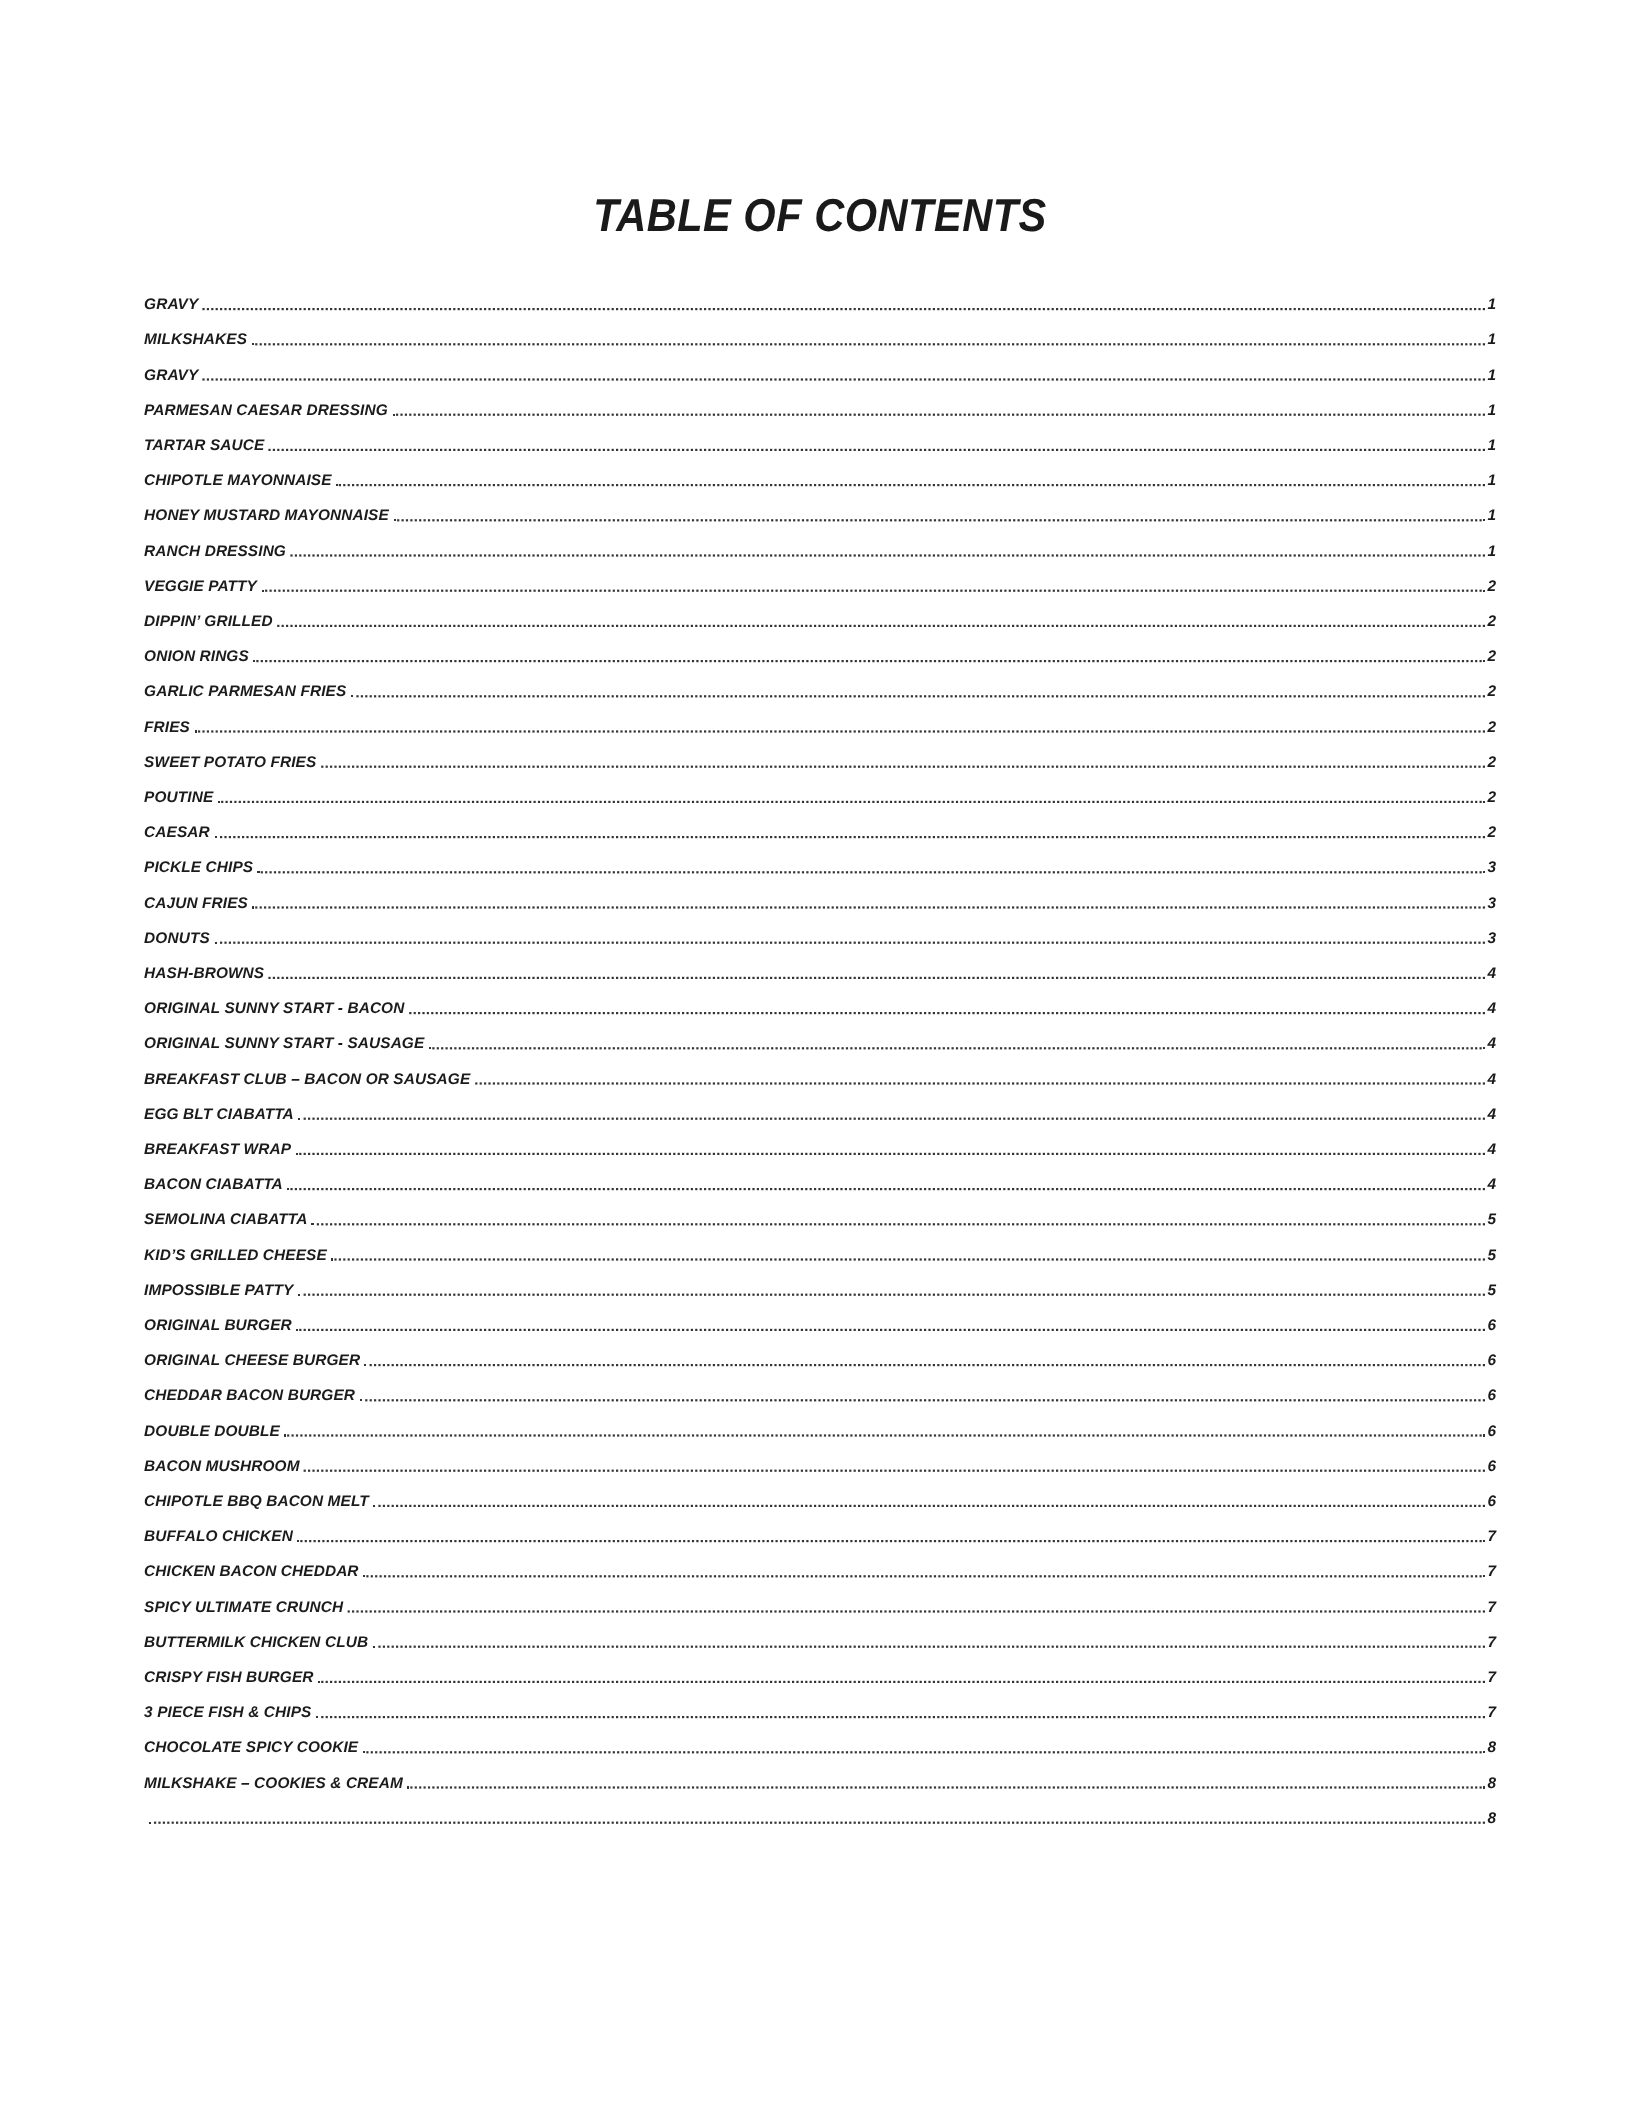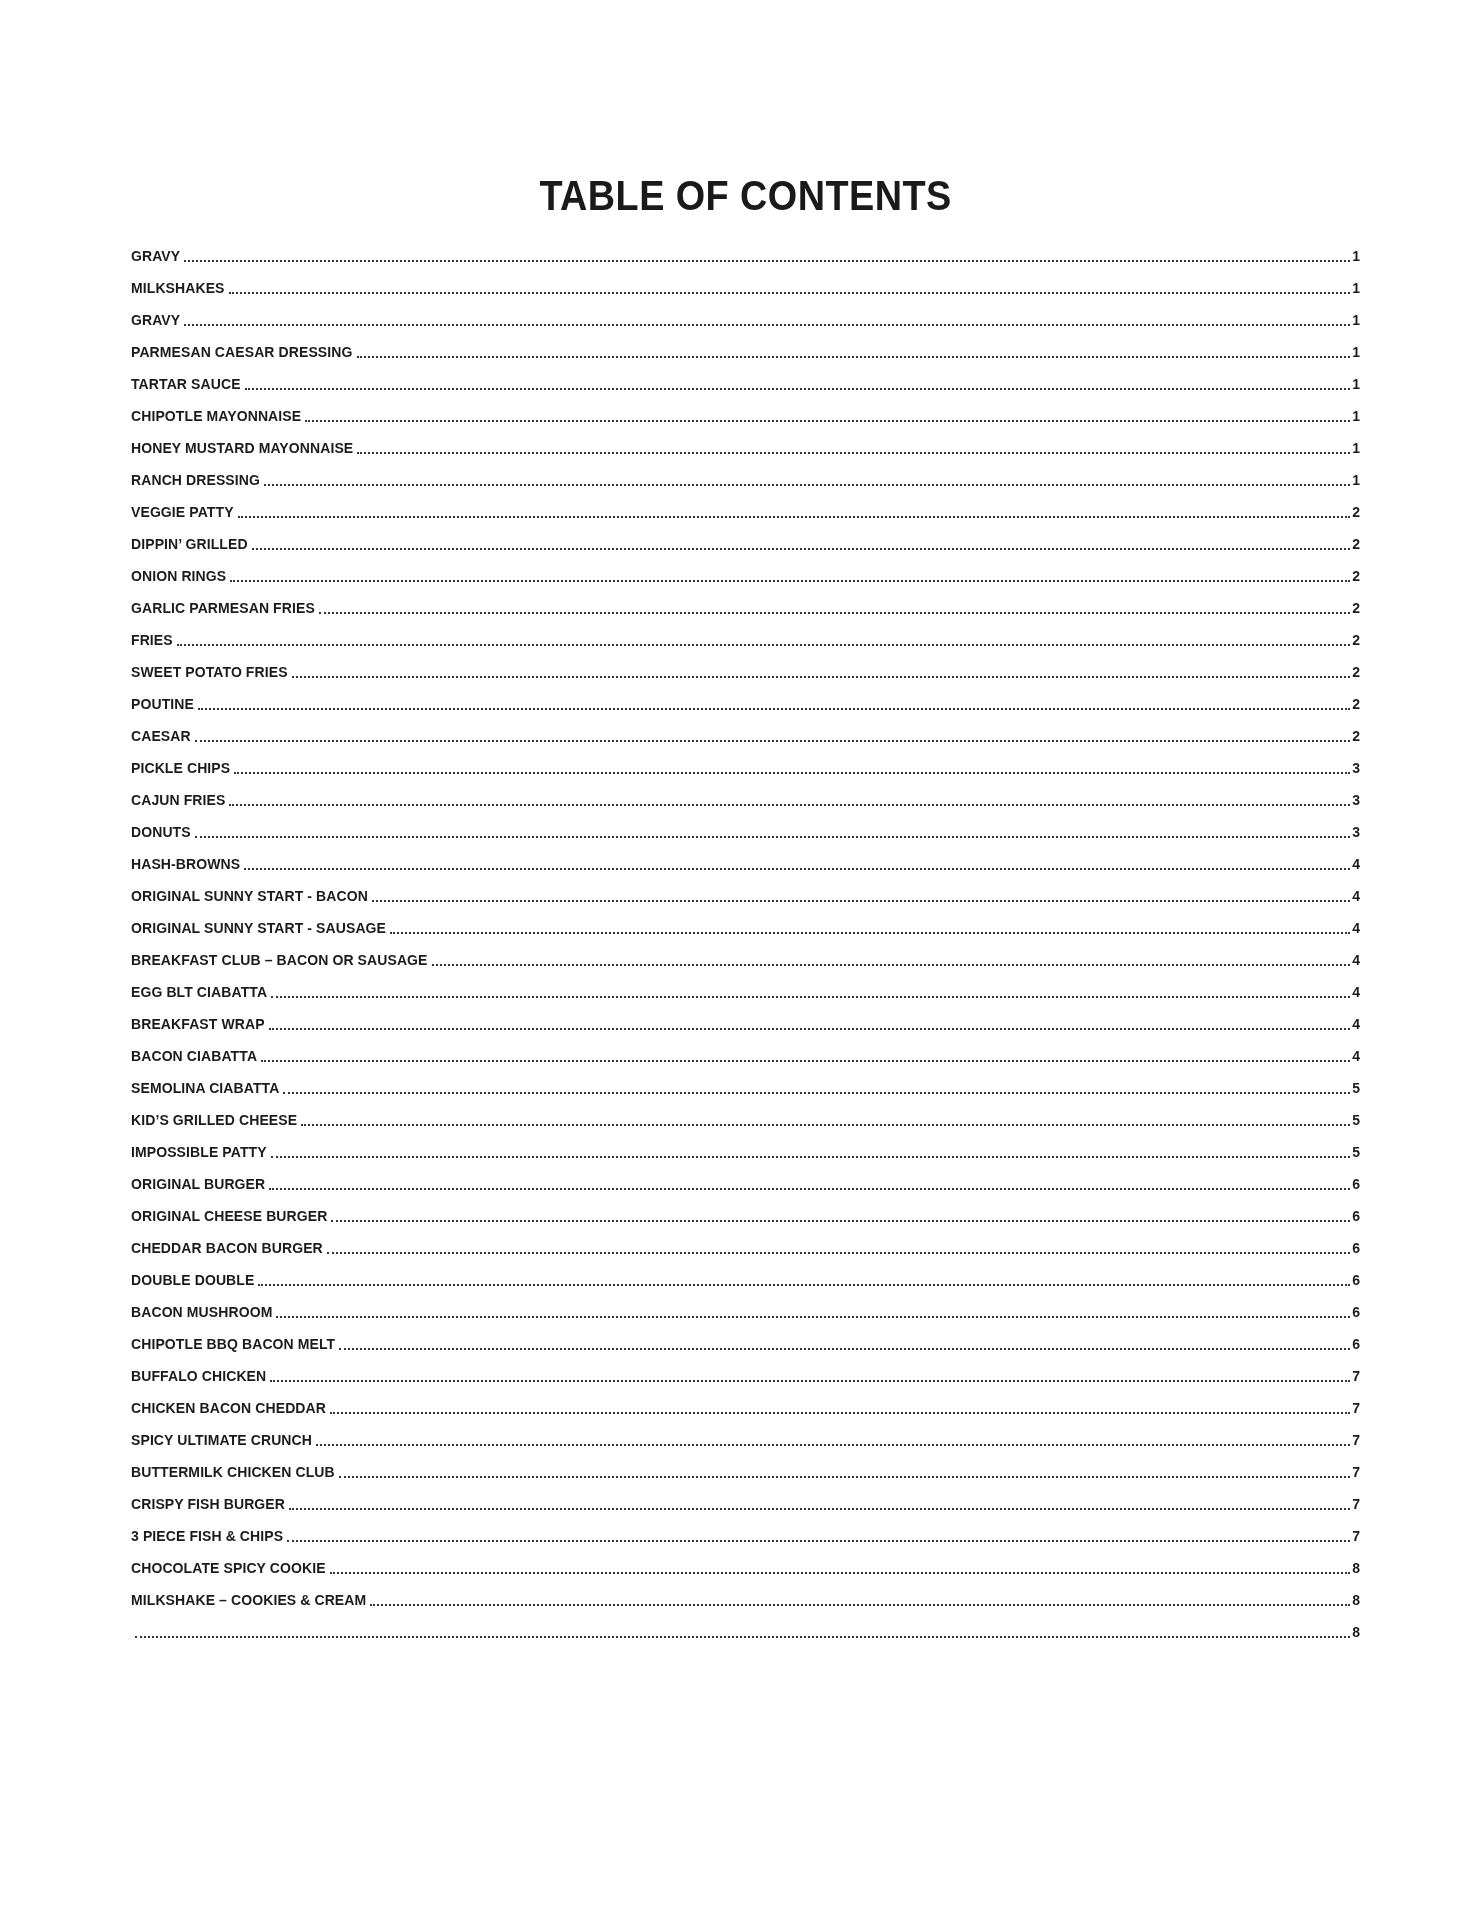--- a/index.html
+++ b/index.html
@@ -10,34 +10,35 @@
   .page {
     position: relative;
     width: 1484px;
     height: 1920px;
     background: #ffffff;
     box-sizing: border-box;
     padding: 175px 124px 0 131px;
     font-family: "Liberation Sans", "DejaVu Sans", sans-serif;
     color: #161616;
     overflow: hidden;
+    font-style: italic;
   }
   .title {
     margin: 0;
     font-size: 42px;
     font-weight: 700;
     line-height: 1;
     text-align: center;
     letter-spacing: 0.5px;
     transform: scaleX(0.9);
     color: #1a1a1a;
     white-space: nowrap;
   }
   .toc {
-    margin-top: 23px;
+    margin-top: 43px;
   }
   .toc-row {
     display: flex;
     height: 32px;
     cursor: pointer;
   }
   .toc-name {
     font-size: 14px;
     font-weight: 700;
     line-height: 32px;

